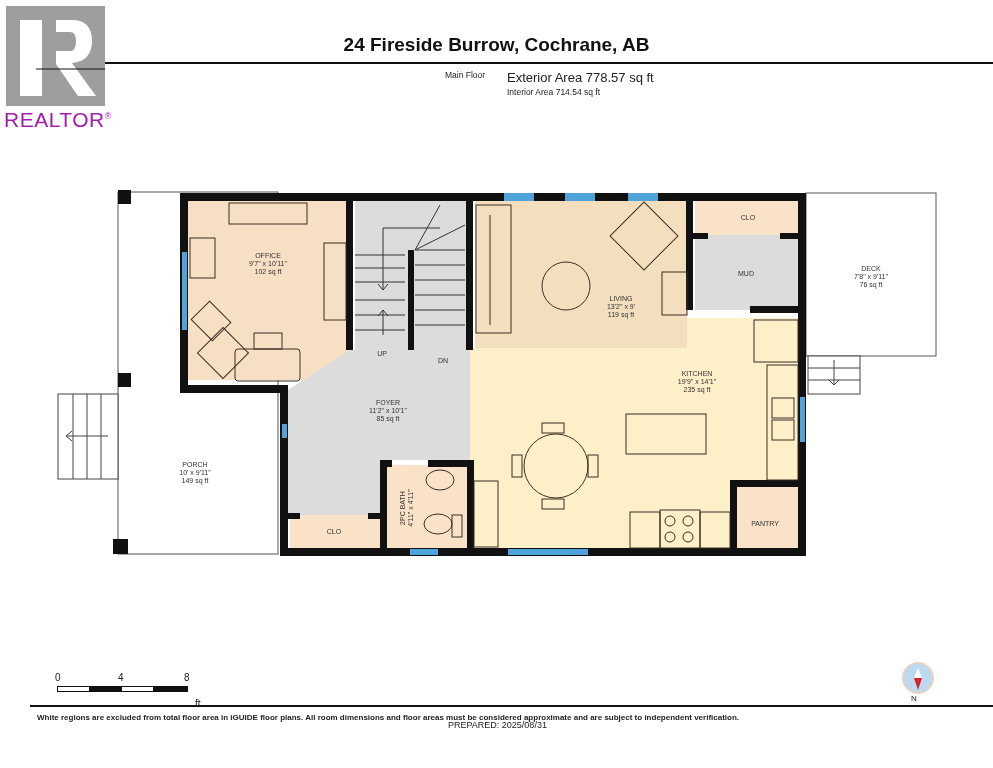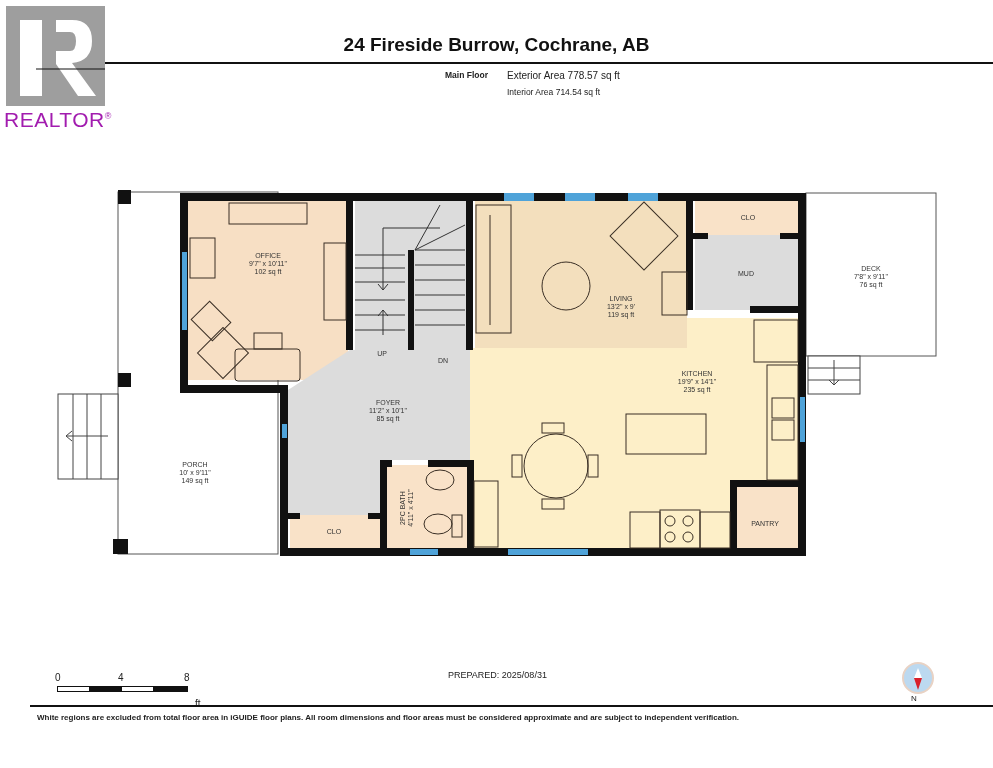--- a/index.html
+++ b/index.html
@@ -3,27 +3,27 @@
 <meta charset="utf-8">
 <style>
   html, body { margin: 0; padding: 0; background: #ffffff; }
   body { width: 993px; height: 768px; position: relative; overflow: hidden; font-family: "Liberation Sans", sans-serif; color: #222; }
   .abs { position: absolute; }
   .logo { left: 6px; top: 6px; width: 99px; height: 100px; background: #9e9e9e; }
   .logo-text { left: 4px; top: 108px; font-size: 21px; color: #a21caf; letter-spacing: 0.5px; }
   .logo-text sup { font-size: 9px; }
   .title { left: 0; width: 993px; top: 34px; text-align: center; font-size: 19px; font-weight: bold; color: #111; padding-left: 0; }
   .title-rule { left: 105px; top: 62px; width: 888px; height: 2px; background: #111; }
-  .floor-label { left: 445px; top: 70px; font-size: 8.5px; font-weight: bold; }
-  .area-ext { left: 507px; top: 70px; font-size: 10px; }
+  .floor-label { left: 445px; top: 70px; font-size: 8.5px; font-weight: normal; }
+  .area-ext { left: 507px; top: 70px; font-size: 13px; }
   .area-int { left: 507px; top: 87px; font-size: 8.5px; }
   .room-label { position: absolute; font-size: 7px; text-align: center; color: #333; line-height: 1.15; transform: translateX(-50%); white-space: nowrap; }
   .scale-num { position: absolute; font-size: 10px; top: 672px; }
   .bar { position: absolute; top: 686px; height: 4px; border: 1px solid #111; }
-  .prepared { left: 448px; top: 670px; font-size: 9px; }
+  .prepared { left: 448px; top: 720px; font-size: 9px; }
   .bottom-rule { left: 30px; top: 705px; width: 963px; height: 2px; background: #111; }
   .disclaimer { left: 37px; top: 713px; font-size: 8px; color: #222; font-weight: bold; }
   .compass { left: 902px; top: 662px; width: 28px; height: 28px; border-radius: 50%; background: #bcd9f0; border: 2px solid #e8d2c4; }
   .compass-n { left: 911px; top: 694px; font-size: 8px; }
 </style>
 </head>
 <body>
 
 <div class="abs logo">
   <svg width="99" height="100" viewBox="0 0 99 100">

